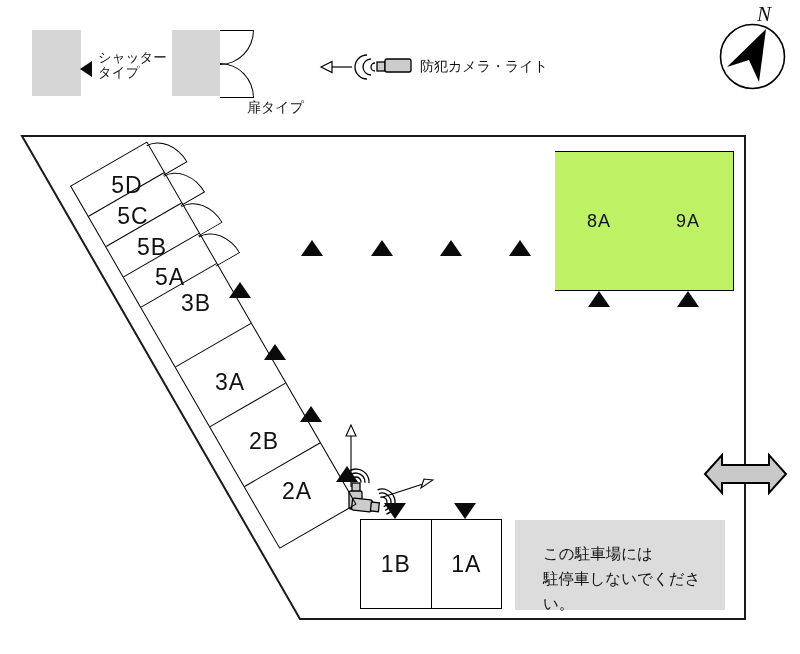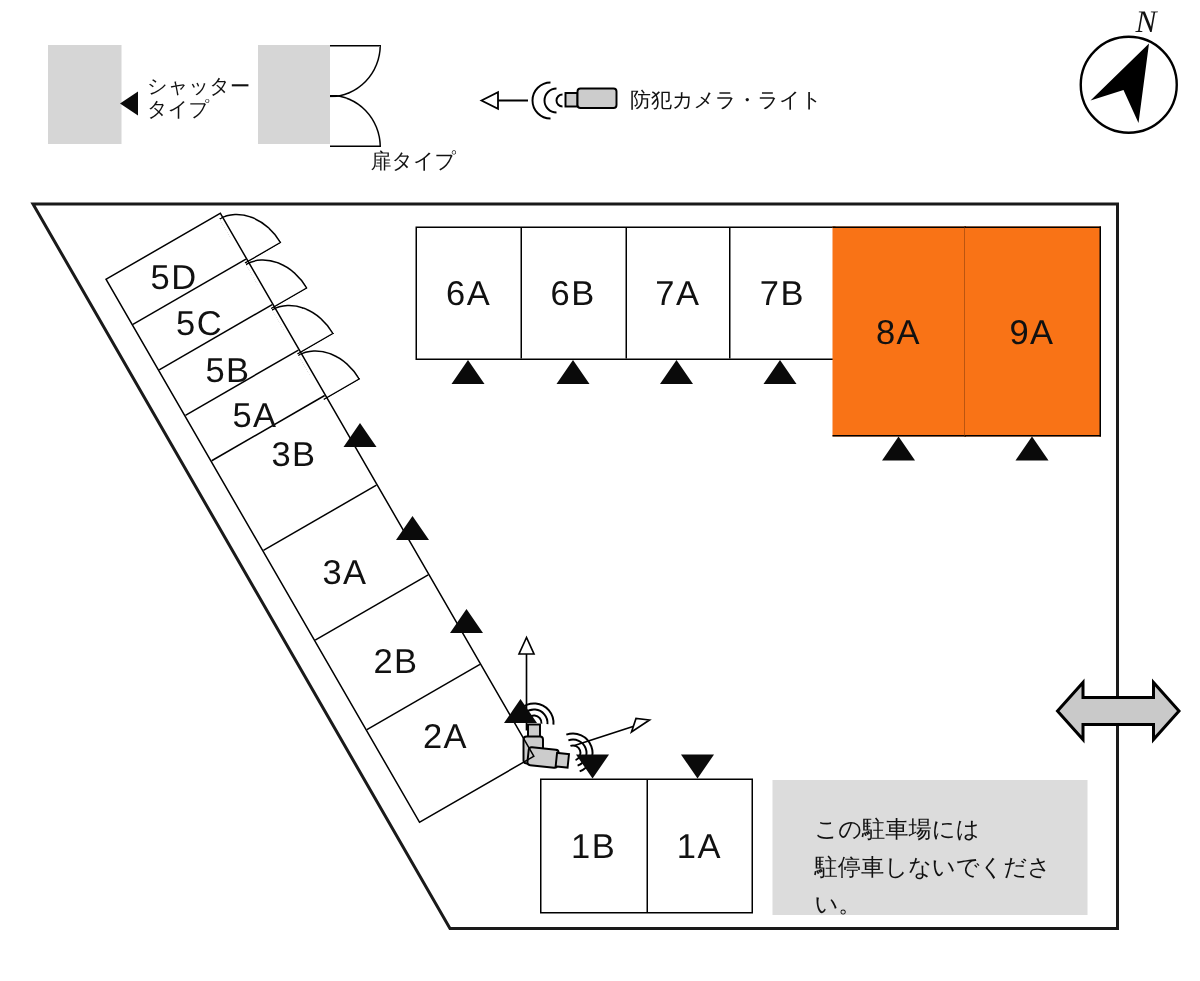--- a/index.html
+++ b/index.html
@@ -24,21 +24,21 @@
          border:1.6px solid #000;transform:rotate(-30deg);transform-origin:0 0;z-index:2;}
   .strip-divider{position:absolute;left:0;width:100%;height:1.5px;background:#000;}
   .door-arc{position:absolute;left:85px;width:27px;height:33px;border:1.5px solid #000;
          border-left:none;border-top-right-radius:100% 100%;background:transparent;}
   
   .block{position:absolute;border:1.6px solid #000;display:flex;z-index:2;background:#fff;}
   .cell{flex:1;display:flex;align-items:center;justify-content:center;
         font-size:23px;letter-spacing:1px;border-right:1.5px solid #000;}
   .cell:last-child{border-right:none;}
   .bigbox{position:absolute;border:1.6px solid #000;display:flex;align-items:center;
-        justify-content:center;font-size:23px;letter-spacing:1px;z-index:2;background:#f97316;}
+        justify-content:center;font-size:18px;letter-spacing:1px;z-index:2;background:#bef264;}
   .space-label{position:absolute;transform:translate(-50%,-50%);font-size:23px;
         letter-spacing:1px;white-space:nowrap;z-index:3;}
   .legend-text{position:absolute;font-size:13.5px;line-height:15px;white-space:nowrap;}
   #notice{position:absolute;left:515px;top:520px;width:210px;height:90px;background:#dcdcdc;
         font-size:15.5px;line-height:25px;padding:21px 0 0 28px;box-sizing:border-box;z-index:2;}
   #compass-label{position:absolute;left:757px;top:2px;font-family:"Liberation Serif","DejaVu Serif",serif;
         font-style:italic;font-size:21px;}
 </style>
 </head>
 <body>
@@ -115,40 +115,34 @@
     <div class="strip-divider" style="top:138.5px;"></div>
     <div class="strip-divider" style="top:207.5px;"></div>
     <div class="strip-divider" style="top:276.5px;"></div>
     <div class="strip-divider" style="top:345.5px;"></div>
     <div class="door-arc" style="top:2px;"></div>
     <div class="door-arc" style="top:37px;"></div>
     <div class="door-arc" style="top:72px;"></div>
     <div class="door-arc" style="top:107px;"></div>
   </div>
 
-  <div class="space-label" style="left:116px;top:185px;">5D</div>
+  <div class="space-label" style="left:127px;top:185px;">5D</div>
   <div class="space-label" style="left:133px;top:216px;">5C</div>
   <div class="space-label" style="left:152px;top:247px;">5B</div>
   <div class="space-label" style="left:170px;top:277px;">5A</div>
   <div class="space-label" style="left:196px;top:303px;">3B</div>
   <div class="space-label" style="left:230px;top:382px;">3A</div>
   <div class="space-label" style="left:264px;top:441px;">2B</div>
   <div class="space-label" style="left:297px;top:491px;text-align:right;">2A</div>
 
   <div class="tri-up" style="left:229px;top:282px;"></div>
   <div class="tri-up" style="left:264px;top:344px;"></div>
   <div class="tri-up" style="left:300px;top:406px;"></div>
   <div class="tri-up" style="left:336px;top:466px;"></div>
 
-  <div class="block" style="left:277px;top:151px;width:278px;height:87px;">
-    <div class="cell">6A</div>
-    <div class="cell">6B</div>
-    <div class="cell">7A</div>
-    <div class="cell">7B</div>
-  </div>
   <div class="bigbox" style="left:555px;top:151px;width:88px;height:138px;border-left:none;">8A</div>
   <div class="bigbox" style="left:643px;top:151px;width:90px;height:138px;border-left:none;">9A</div>
 
   <div class="tri-up" style="left:301px;top:240px;"></div>
   <div class="tri-up" style="left:371px;top:240px;"></div>
   <div class="tri-up" style="left:440px;top:240px;"></div>
   <div class="tri-up" style="left:509px;top:240px;"></div>
   <div class="tri-up" style="left:588px;top:291px;"></div>
   <div class="tri-up" style="left:677px;top:291px;"></div>
 

